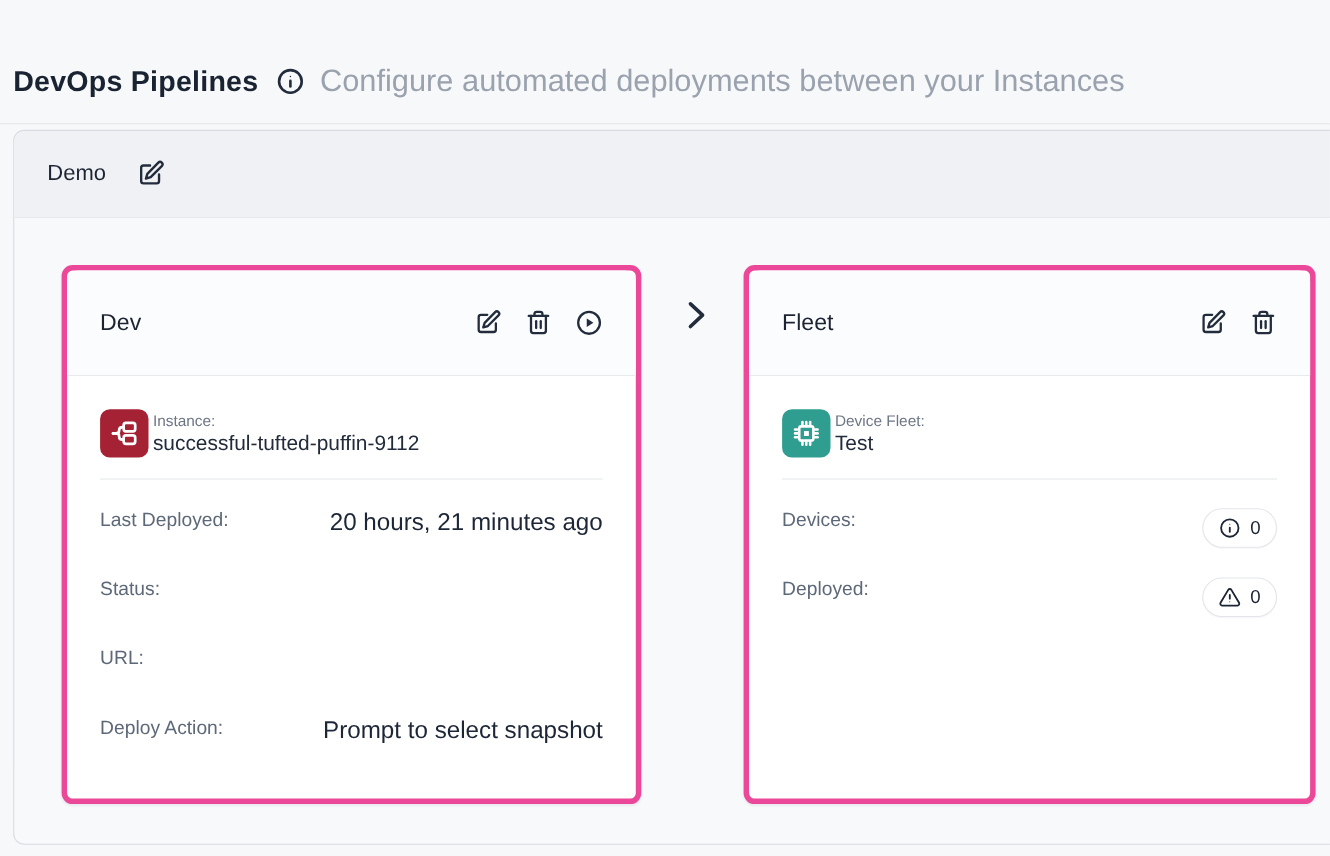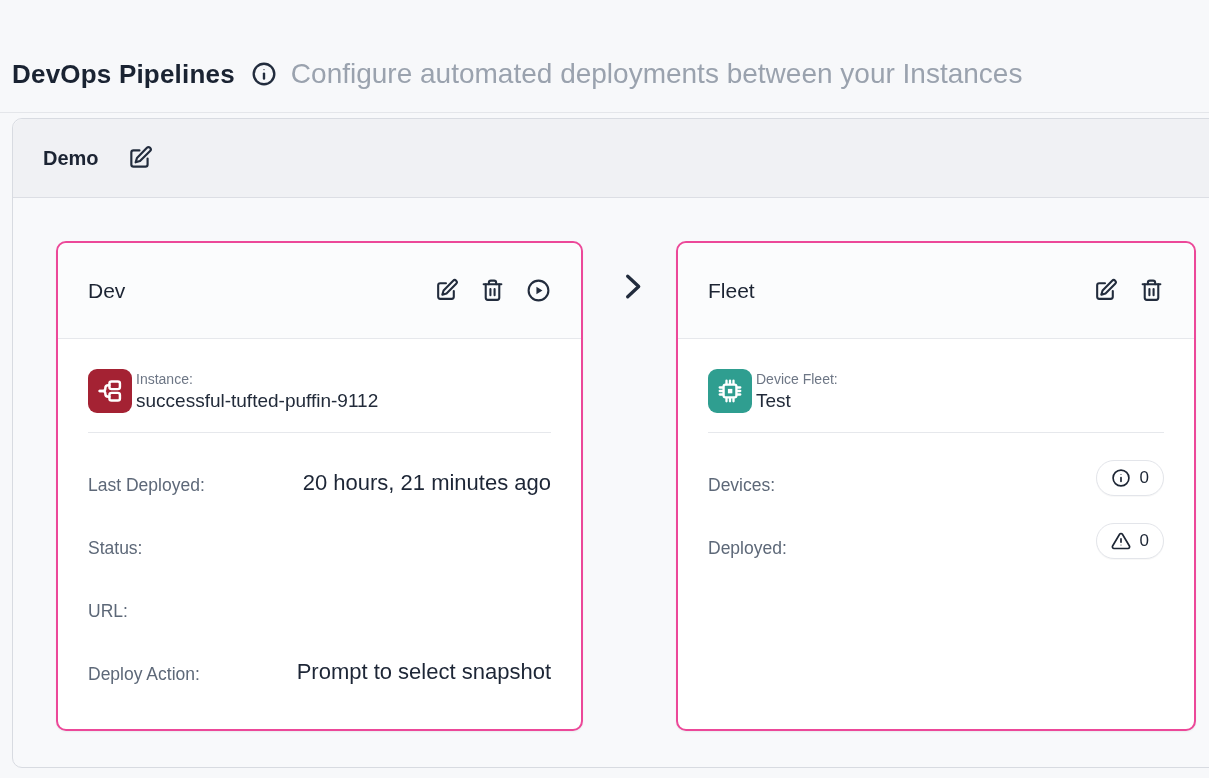--- a/index.html
+++ b/index.html
@@ -34,27 +34,27 @@
 
   
   .pipeline-panel{
     position:absolute;left:12px;right:-14px;top:118px;height:650px;
     background:#f8f9fb;border:1px solid #d8dbe1;border-radius:10px;
   }
   .panel-header{
     height:79px;display:flex;align-items:center;gap:28px;padding:0 0 0 30px;
     background:#f0f1f4;border-bottom:1px solid #dcdee4;border-radius:10px 10px 0 0;
   }
-  .panel-title{font-size:20px;font-weight:700;color:#1c2433;}
+  .panel-title{font-size:20px;font-weight:400;color:#1c2433;}
   .icon-btn{background:none;border:none;padding:0;color:#222c3d;cursor:pointer;display:inline-flex;}
   .panel-header .icon-btn svg{width:26px;height:26px;}
 
   
   .stage-card{
-    position:absolute;top:122px;background:#fff;border:2px solid #ec4899;border-radius:10px;
+    position:absolute;top:122px;background:#fff;border:5px solid #ec4899;border-radius:10px;
     box-shadow:0 1px 2px rgba(16,24,40,.06);height:490px;
   }
   .stage-card.dev{left:43px;width:527px;}
   .stage-card.fleet{left:663px;width:520px;}
   .card-header{
     height:96px;display:flex;align-items:center;padding:0 30px;
     background:#fbfcfd;border-bottom:1px solid #e6e8ec;border-radius:10px 10px 0 0;
   }
   .card-title{font-size:21px;font-weight:500;color:#1c2433;}
   .card-actions{margin-left:auto;display:flex;align-items:center;gap:21px;}
@@ -66,21 +66,21 @@
     width:44px;height:44px;border-radius:9px;flex:0 0 auto;
     display:flex;align-items:center;justify-content:center;color:#fff;
   }
   .entity-icon.instance{background:var(--instance-icon-bg);}
   .entity-icon.device-group{background:var(--device-group-icon-bg);}
   .entity-icon svg{width:28px;height:28px;}
   .entity-label{font-size:14px;color:#6d7685;margin-bottom:3px;}
   .entity-value{font-size:19px;color:#222b3a;}
   .entity-divider{border:none;border-top:1px solid #e6e8ec;margin-top:19px;}
 
-  .detail-row{display:flex;justify-content:space-between;align-items:flex-end;min-height:37px;margin-top:26px;}
+  .detail-row{display:flex;justify-content:space-between;align-items:flex-start;min-height:37px;margin-top:26px;}
   .detail-label{font-size:17.5px;color:var(--label-gray);}
   .detail-value{font-size:22px;color:#1d2636;}
 
   .status-badge{
     display:inline-flex;align-items:center;gap:9px;
     background:var(--status-running-bg);border:1.5px solid var(--status-running-border);
     color:var(--status-running-text);border-radius:19px;padding:7px 15px;
     font-size:16.5px;
   }
   .status-badge svg{width:18px;height:18px;}

